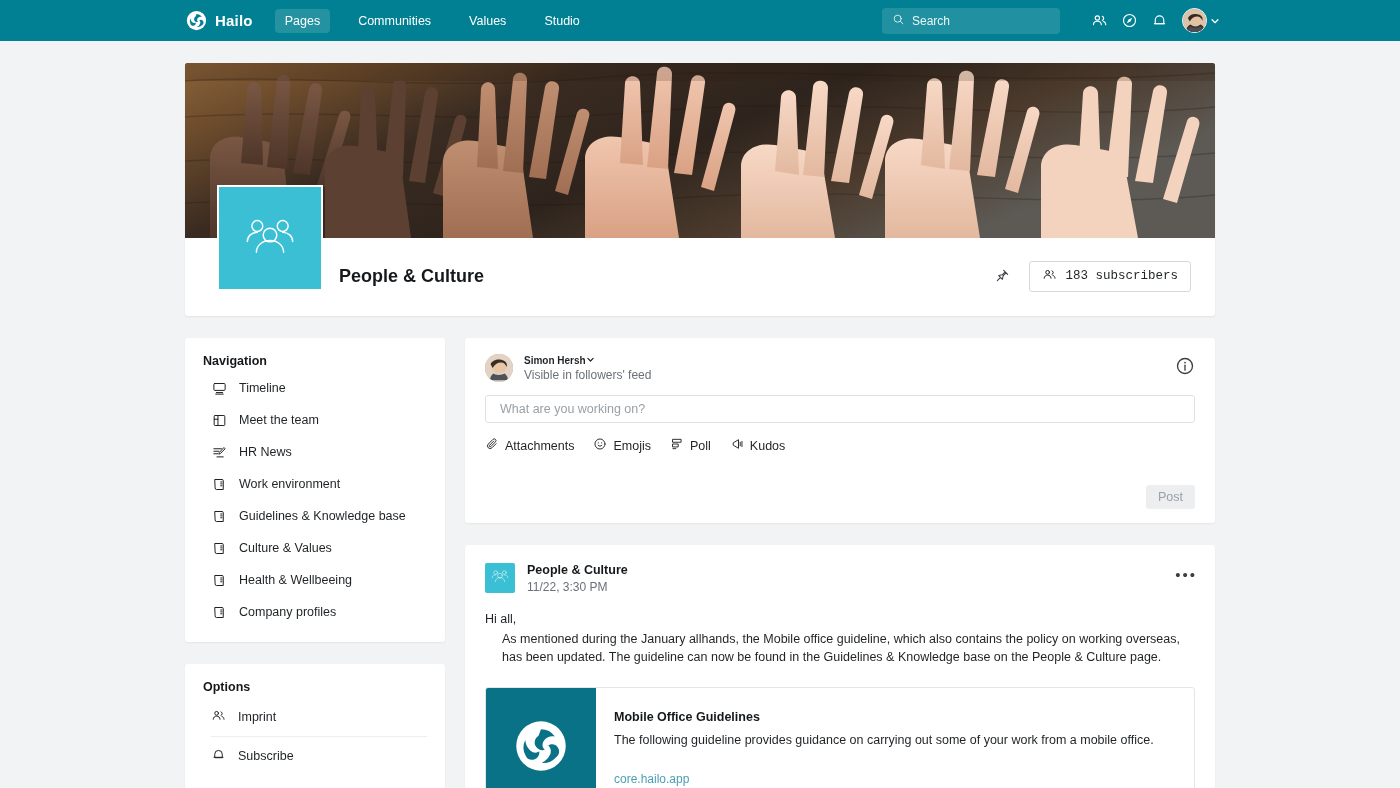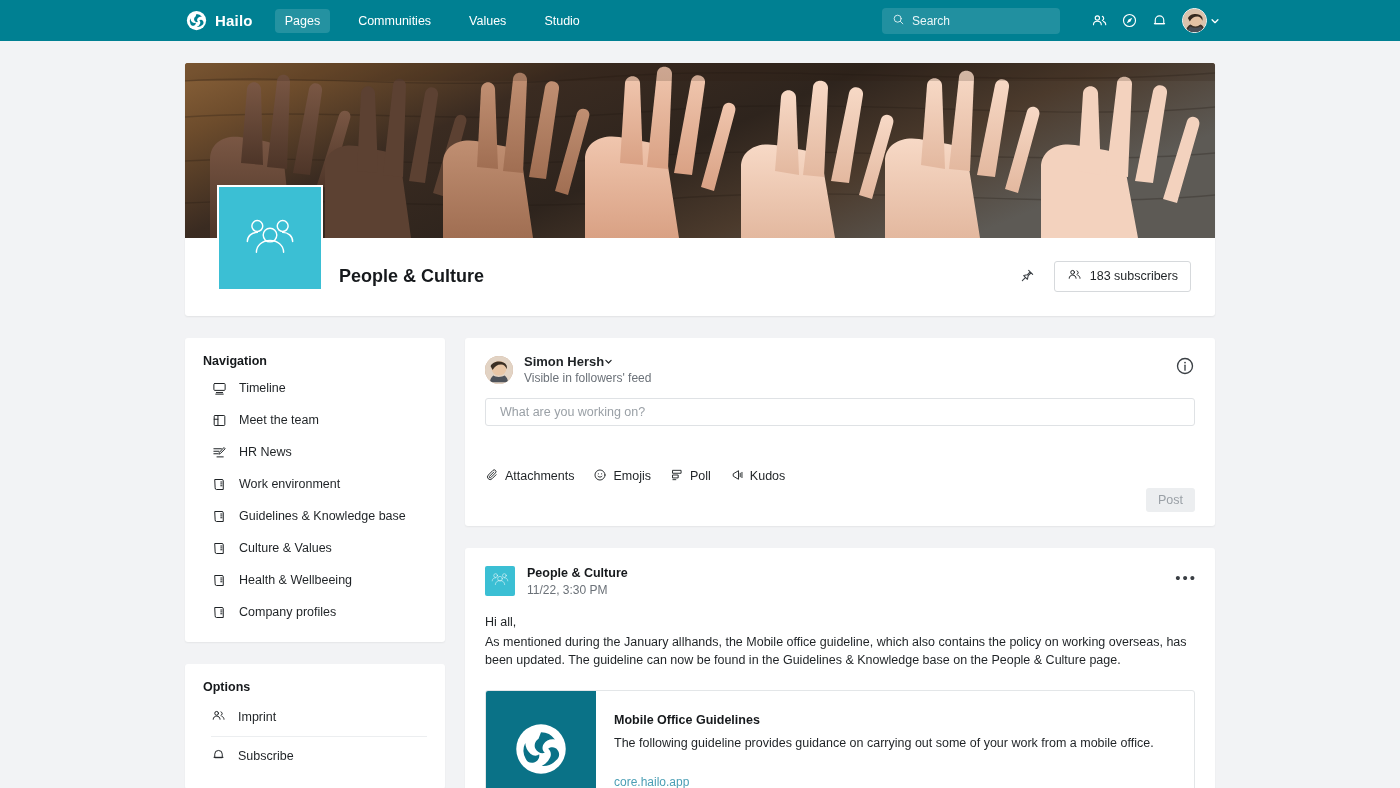--- a/index.html
+++ b/index.html
@@ -71,21 +71,21 @@
   }
   .page-avatar {
     position: absolute; left: 32px; top: -53px;
     width: 106px; height: 106px; background: #3bbfd4;
     border: 2px solid #ffffff;
     display: flex; align-items: center; justify-content: center;
   }
   .hero-text { flex: 1; }
   .page-title { font-size: 18px; font-weight: bold; color: #16191c; line-height: 1.3; }
   .page-tagline { font-size: 12.5px; color: #3a3f44; margin-top: 5px; }
-  .hero-actions { display: flex; align-items: center; gap: 14px; padding-bottom: 2px; }
+  .hero-actions { display: flex; align-items: center; gap: 14px; padding-bottom: 2px; font-family: Liberation Mono, monospace; }
   .pin-btn {
     width: 26px; height: 26px; display: flex; align-items: center;
     justify-content: center; cursor: pointer;
   }
   .subs-btn {
     height: 31px; border: 1px solid #d6d9dc; border-radius: 3px;
     display: flex; align-items: center; gap: 8px; padding: 0 12px;
     font-size: 12.5px; color: #1f2326; background: #fff; cursor: pointer;
   }
 
@@ -121,33 +121,33 @@
   .card {
     background: #ffffff; border-radius: 3px;
     box-shadow: 0 1px 2px rgba(0,0,0,.06);
   }
   .composer { padding: 16px 20px 14px 20px; position: relative; }
   .composer-head { display: flex; align-items: center; gap: 11px; }
   .composer-avatar {
     width: 28px; height: 28px; border-radius: 50%;
     background: #c8a489; overflow: hidden; flex: 0 0 28px;
   }
-  .composer-name { font-size: 13px; font-weight: bold; display: flex; align-items: center; cursor: pointer; }
+  .composer-name { font-size: 10px; font-weight: bold; display: flex; align-items: center; cursor: pointer; }
   .composer-sub { font-size: 12px; color: #6b7178; margin-top: 2px; }
   .info-btn {
     position: absolute; right: 18px; top: 18px;
     width: 22px; height: 22px; cursor: pointer;
   }
   .composer-input {
     margin-top: 13px; height: 28px; border: 1px solid #dfe2e5;
     border-radius: 3px; display: flex; align-items: center; padding: 0 14px;
     font-size: 12.5px; color: #9aa0a6; cursor: text;
   }
   .composer-tools {
-    margin-top: 14px; display: flex; align-items: center; gap: 19px;
+    margin-top: 14px; display: flex; align-items: flex-start; gap: 19px;
   }
   .tool {
     display: flex; align-items: center; gap: 6px;
     font-size: 12.5px; color: #1f2326; cursor: pointer;
   }
   .post-btn {
     margin-left: auto; background: #eceef0; color: #9aa0a6;
     font-size: 12.5px; padding: 5px 12px; border-radius: 3px;
     border: none; cursor: default; margin-top: 48px;
   }
@@ -159,21 +159,21 @@
     width: 30px; height: 30px; background: #3bbfd4; flex: 0 0 30px;
     display: flex; align-items: center; justify-content: center; border-radius: 2px;
   }
   .post-author { font-size: 12.5px; font-weight: bold; color: #16191c; cursor: pointer; }
   .post-time { font-size: 12px; color: #6b7178; margin-top: 3px; }
   .post-more {
     position: absolute; right: 18px; top: 22px; cursor: pointer;
     letter-spacing: 2px; color: #3a3f44; font-size: 15px; line-height: 1;
   }
   .post-body { margin-top: 16px; font-size: 12.5px; line-height: 1.48; color: #1f2326; }
-  .post-body p + p { margin-top: 1px; }
+  .post-body p + p { margin-top: 1px; margin-left: 17px; }
 
   .link-card {
     margin-top: 20px; border: 1px solid #e3e6e8; border-radius: 3px;
     display: flex; overflow: hidden; cursor: pointer;
   }
   .link-thumb {
     width: 110px; flex: 0 0 110px; background: #0a7287;
     display: flex; align-items: center; justify-content: center;
     min-height: 105px;
   }

